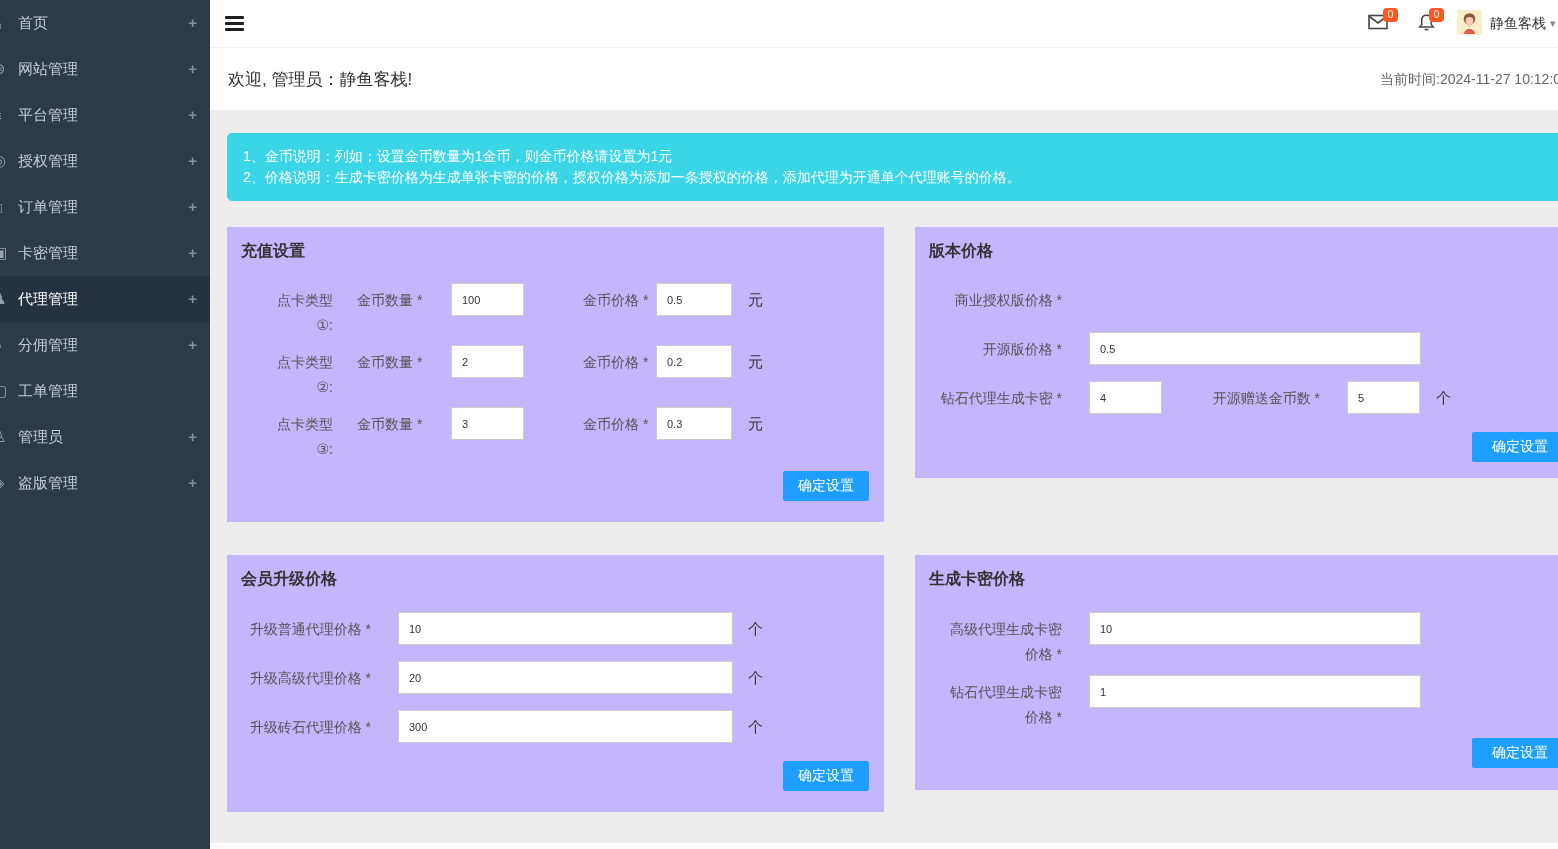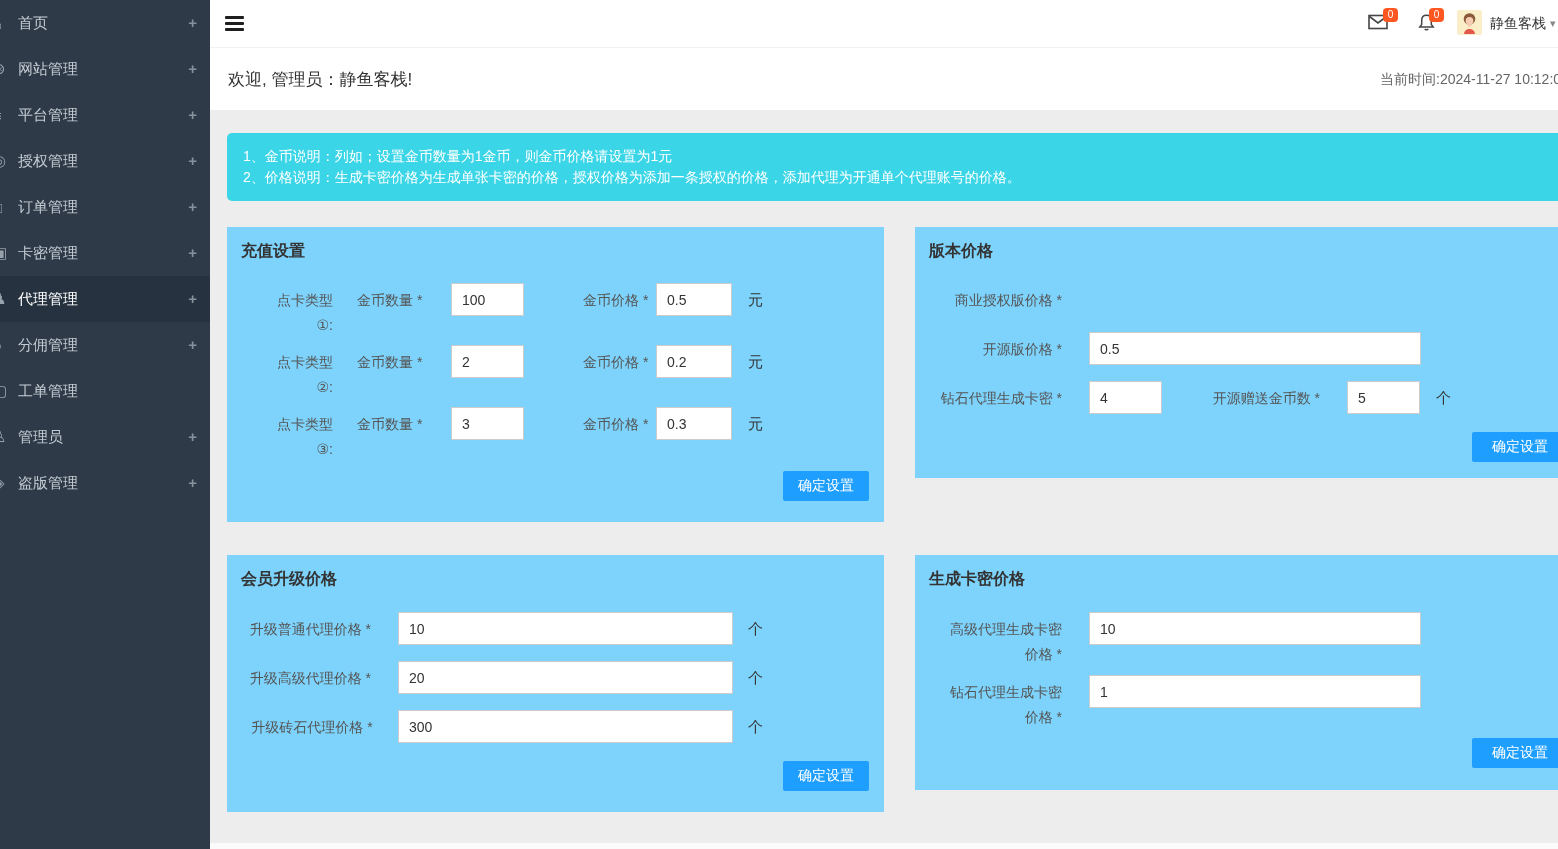--- a/index.html
+++ b/index.html
@@ -36,25 +36,25 @@
   .welcome-text { position:absolute; left:18px; top:20px; font-size:17px; color:#333; }
   .welcome-time { position:absolute; left:1170px; top:23px; font-size:14px; color:#666; white-space:nowrap; }
 
   
   .content { position:absolute; left:210px; top:110px; width:1348px; height:733px; background:#ededed; }
   .bottom-strip { position:absolute; left:210px; top:843px; width:1348px; height:6px; background:#fbfbfb; }
 
   .banner { position:absolute; left:227px; top:133px; width:1345px; height:68px; background:#3bd5e8;
             border-radius:5px; color:#fff; font-size:14px; padding:13px 0 0 16px; line-height:21px; }
 
-  .card { position:absolute; background:#7dd3fc; }
+  .card { position:absolute; background:#c4b5fd; }
   .card-title { position:absolute; left:14px; top:14px; font-size:16px; font-weight:bold; color:#333; }
   .lbl { position:absolute; font-size:14px; color:#555; white-space:nowrap; }
   .lbl2 { line-height:25px; white-space:normal; }
-  .ipt { position:absolute; height:33px; border:1px solid #ccc; background:#fff; font-size:14px;
+  .ipt { position:absolute; height:33px; border:1px solid #ccc; background:#fff; font-size:11px;
          color:#333; padding:0 10px; outline:none; font-family:inherit; }
   .unit { position:absolute; font-size:15px; color:#333; }
   .btn { position:absolute; height:30px; background:#1e9fff; color:#fff; border:none; font-size:14px;
          padding:0 15px; cursor:pointer; border-radius:2px; font-family:inherit; }
 </style>
 </head>
 <body>
 
 <div class="sidebar">
   <div>
@@ -222,21 +222,21 @@
   <div class="card-title">会员升级价格</div>
 
   <span class="lbl" style="left:10px; top:66px; width:134px; text-align:right;">升级普通代理价格 *</span>
   <input class="ipt" style="left: 171px; top: 57px; width: 335px;" value="10">
   <span class="unit" style="left:521px; top:65px;">个</span>
 
   <span class="lbl" style="left:10px; top:115px; width:134px; text-align:right;">升级高级代理价格 *</span>
   <input class="ipt" style="left: 171px; top: 106px; width: 335px;" value="20">
   <span class="unit" style="left:521px; top:114px;">个</span>
 
-  <span class="lbl" style="left:18px; top:164px; width:134px; text-align:center;">升级砖石代理价格 *</span>
+  <span class="lbl" style="left:10px; top:164px; width:134px; text-align:right;">升级砖石代理价格 *</span>
   <input class="ipt" style="left: 171px; top: 155px; width: 335px;" value="300">
   <span class="unit" style="left:521px; top:163px;">个</span>
 
   <button class="btn" style="left:556px; top:206px;">确定设置</button>
 </div>
 
 <div class="card" style="left:915px; top:555px; width:660px; height:235px;">
   <div class="card-title">生成卡密价格</div>
 
   <div class="lbl lbl2" style="left:10px; top:62px; width:137px; text-align:right;">

